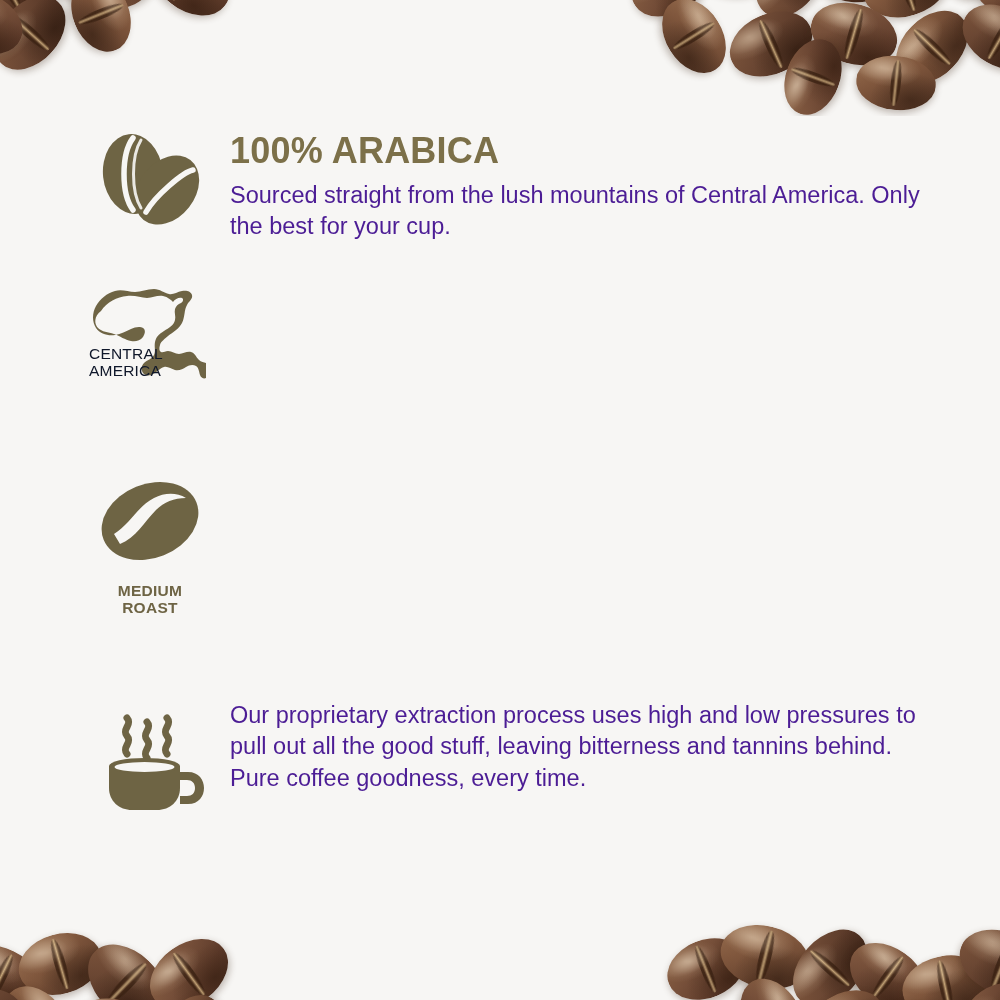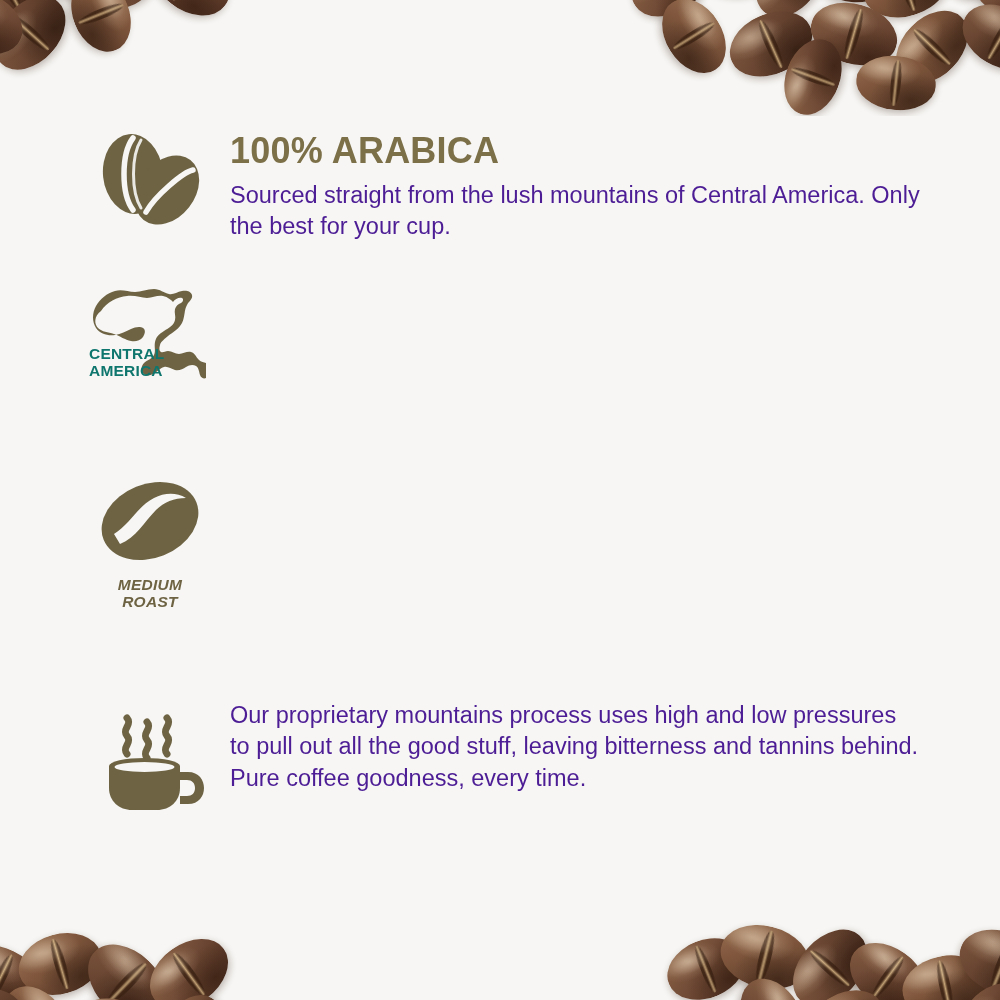--- a/index.html
+++ b/index.html
@@ -121,34 +121,33 @@
   .icon-caption {
     color: #6e6444;
     font-weight: bold;
     font-size: 15.5px;
     letter-spacing: 0.3px;
     line-height: 1.12;
     text-align: center;
     margin-top: 7px;
   }
   .icon-caption.tight {
-    margin-top: 12px;
-    font-style: italic;
+    margin-top: 18px;
   }
   .map-wrap {
     position: relative;
     width: 126px;
     height: 96px;
   }
   .map-caption {
     position: absolute;
     left: 2px;
     bottom: 2px;
-    color: #0f766e;
-    font-weight: bold;
+    color: #0f172a;
+    font-weight: normal;
     font-size: 15.5px;
     line-height: 1.1;
     letter-spacing: 0.2px;
     text-align: left;
   }
 </style>
 </head>
 <body>
 
 <div class="page">
@@ -285,18 +284,18 @@
             <path d="M56 58 C50 51 62 47 56 40 C50 33 62 29 56 22"></path>
             <path d="M76 54 C70 47 82 43 76 36 C70 29 82 25 76 18"></path>
           </g>
           <path d="M18 66 L18 88 C18 101 28 110 41 110 L66 110 C79 110 89 101 89 88 L89 66 Z" fill="#6e6444"></path>
           <ellipse cx="53.5" cy="66" rx="35.5" ry="8" fill="#6e6444"></ellipse>
           <ellipse cx="53.5" cy="67" rx="30" ry="5" fill="#f7f6f4"></ellipse>
           <path d="M89 72 L97 72 C108 72 113 80 113 88 C113 96 108 104 97 104 L89 104 L89 96 L96 96 C101 96 104 93 104 88 C104 83 101 80 96 80 L89 80 Z" fill="#6e6444"></path>
         </svg>
       </div>
       <div class="text-cell">
-        <p class="feature-desc">Our proprietary mountains process uses high and low pressures to pull out all the good stuff, leaving bitterness and tannins behind. Pure coffee goodness, every time.</p>
+        <p class="feature-desc">Our proprietary extraction process uses high and low pressures to pull out all the good stuff, leaving bitterness and tannins behind. Pure coffee goodness, every time.</p>
       </div>
     </div>
 
   </div>
 </div>
 
 </body></html>

